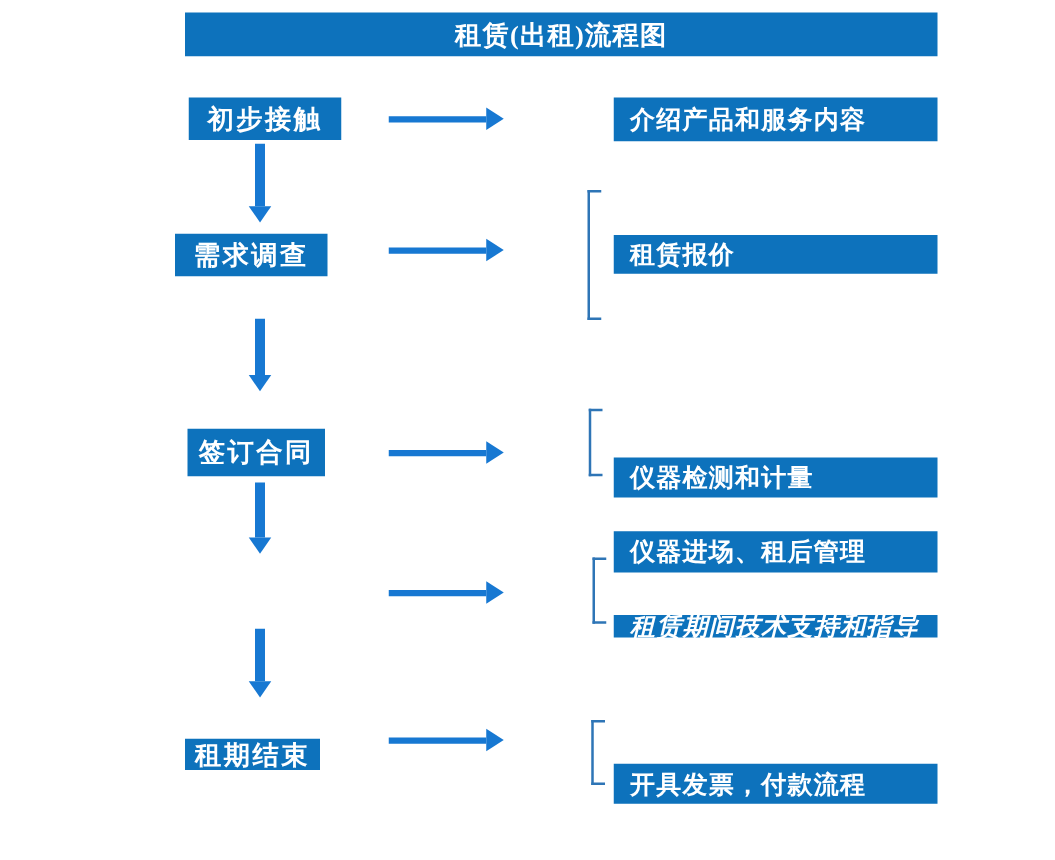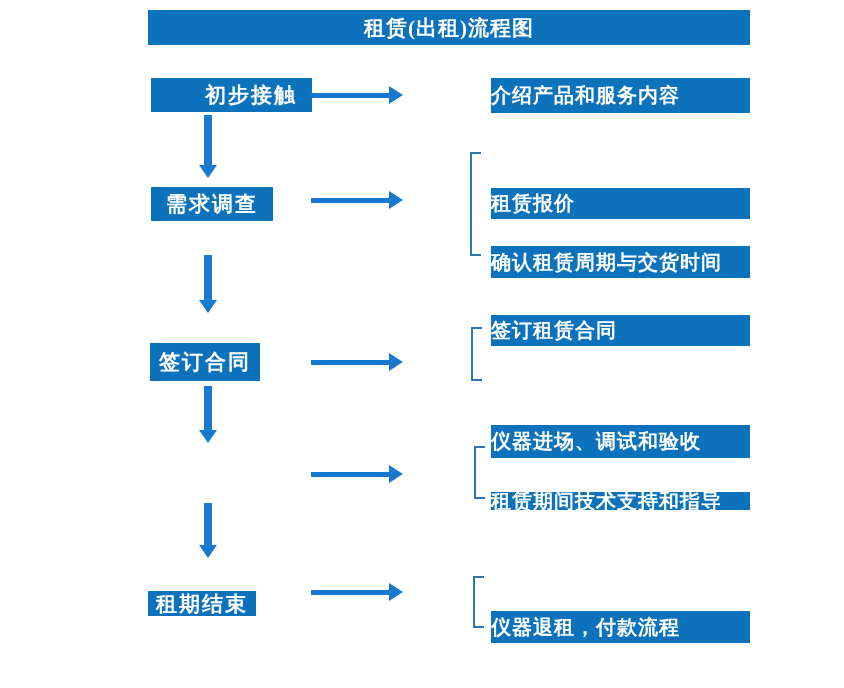--- a/index.html
+++ b/index.html
@@ -43,20 +43,21 @@
   .output-box {
     position: absolute;
     left: 443px;
     width: 259px;
     background: #0D72BC;
     color: #ffffff;
     font-weight: bold;
     font-size: 20px;
     display: flex;
     align-items: center;
+    padding-left: 13px;
     box-sizing: border-box;
     letter-spacing: 1px;
     white-space: nowrap;
   }
   .v-shaft {
     position: absolute;
     left: 156px;
     width: 8px;
     background: #1778D2;
   }
@@ -92,22 +93,22 @@
     background: transparent;
   }
 </style>
 </head>
 <body>
 
 <div class="canvas">
 
   <div class="title-bar">租赁(出租)流程图</div>
 
-  <div class="stage-box" style="left:103px; top:78px;  width:122px; height:34px;padding-left:39px;">初步接触</div>
-  <div class="stage-box" style="left:103px; top:187px; width:122px; height:34px;">需求调查</div>
+  <div class="stage-box" style="left:103px; top:78px;  width:122px; height:34px;">初步接触</div>
+  <div class="stage-box" style="left:92px; top:187px; width:122px; height:34px;">需求调查</div>
   <div class="stage-box" style="left:102px; top:343px; width:110px; height:38px;">签订合同</div>
   <div class="stage-box" style="left:100px; top:591px; width:108px; height:25px;">租期结束</div>
 
   <div class="v-shaft" style="top:115px; height:50px;"></div>
   <div class="v-head" style="top:165px;"></div>
 
   <div class="v-shaft" style="top:255px; height:45px;"></div>
   <div class="v-head" style="top:300px;"></div>
 
   <div class="v-shaft" style="top:386px; height:44px;"></div>
@@ -132,22 +133,21 @@
   <div class="h-head" style="top:583px;"></div>
 
   <div class="bracket" style="left:422px; top:152px; height:104px;"></div>
   <div class="bracket" style="left:423px; top:327px; height:54px;"></div>
   <div class="bracket" style="left:426px; top:446px; height:53px;"></div>
   <div class="bracket" style="left:425px; top:576px; height:52px;"></div>
 
   <div class="output-box" style="top:78px;  height:35px;">介绍产品和服务内容</div>
 
   <div class="output-box" style="top:188px; height:31px;">租赁报价</div>
-  <div class="output-box" style="top:246px; height:32px;">确认租赁周期与交货时间</div>
 
-  <div class="output-box" style="top:315px; height:31px;">签订租赁合同</div>
+  <div class="output-box" style="top:366px; height:32px;">仪器检测和计量</div>
 
-  <div class="output-box" style="top:425px; height:33px;">仪器进场、调试和验收</div>
-  <div class="output-box" style="top:492px; height:18px;">租赁期间技术支持和指导</div>
+  <div class="output-box" style="top:425px; height:33px;">仪器进场、租后管理</div>
+  <div class="output-box" style="top:492px; height:18px;font-style:italic;">租赁期间技术支持和指导</div>
 
-  <div class="output-box" style="top:611px; height:32px;">仪器退租，付款流程</div>
+  <div class="output-box" style="top:611px; height:32px;">开具发票，付款流程</div>
 
 </div>
 
 </body></html>

